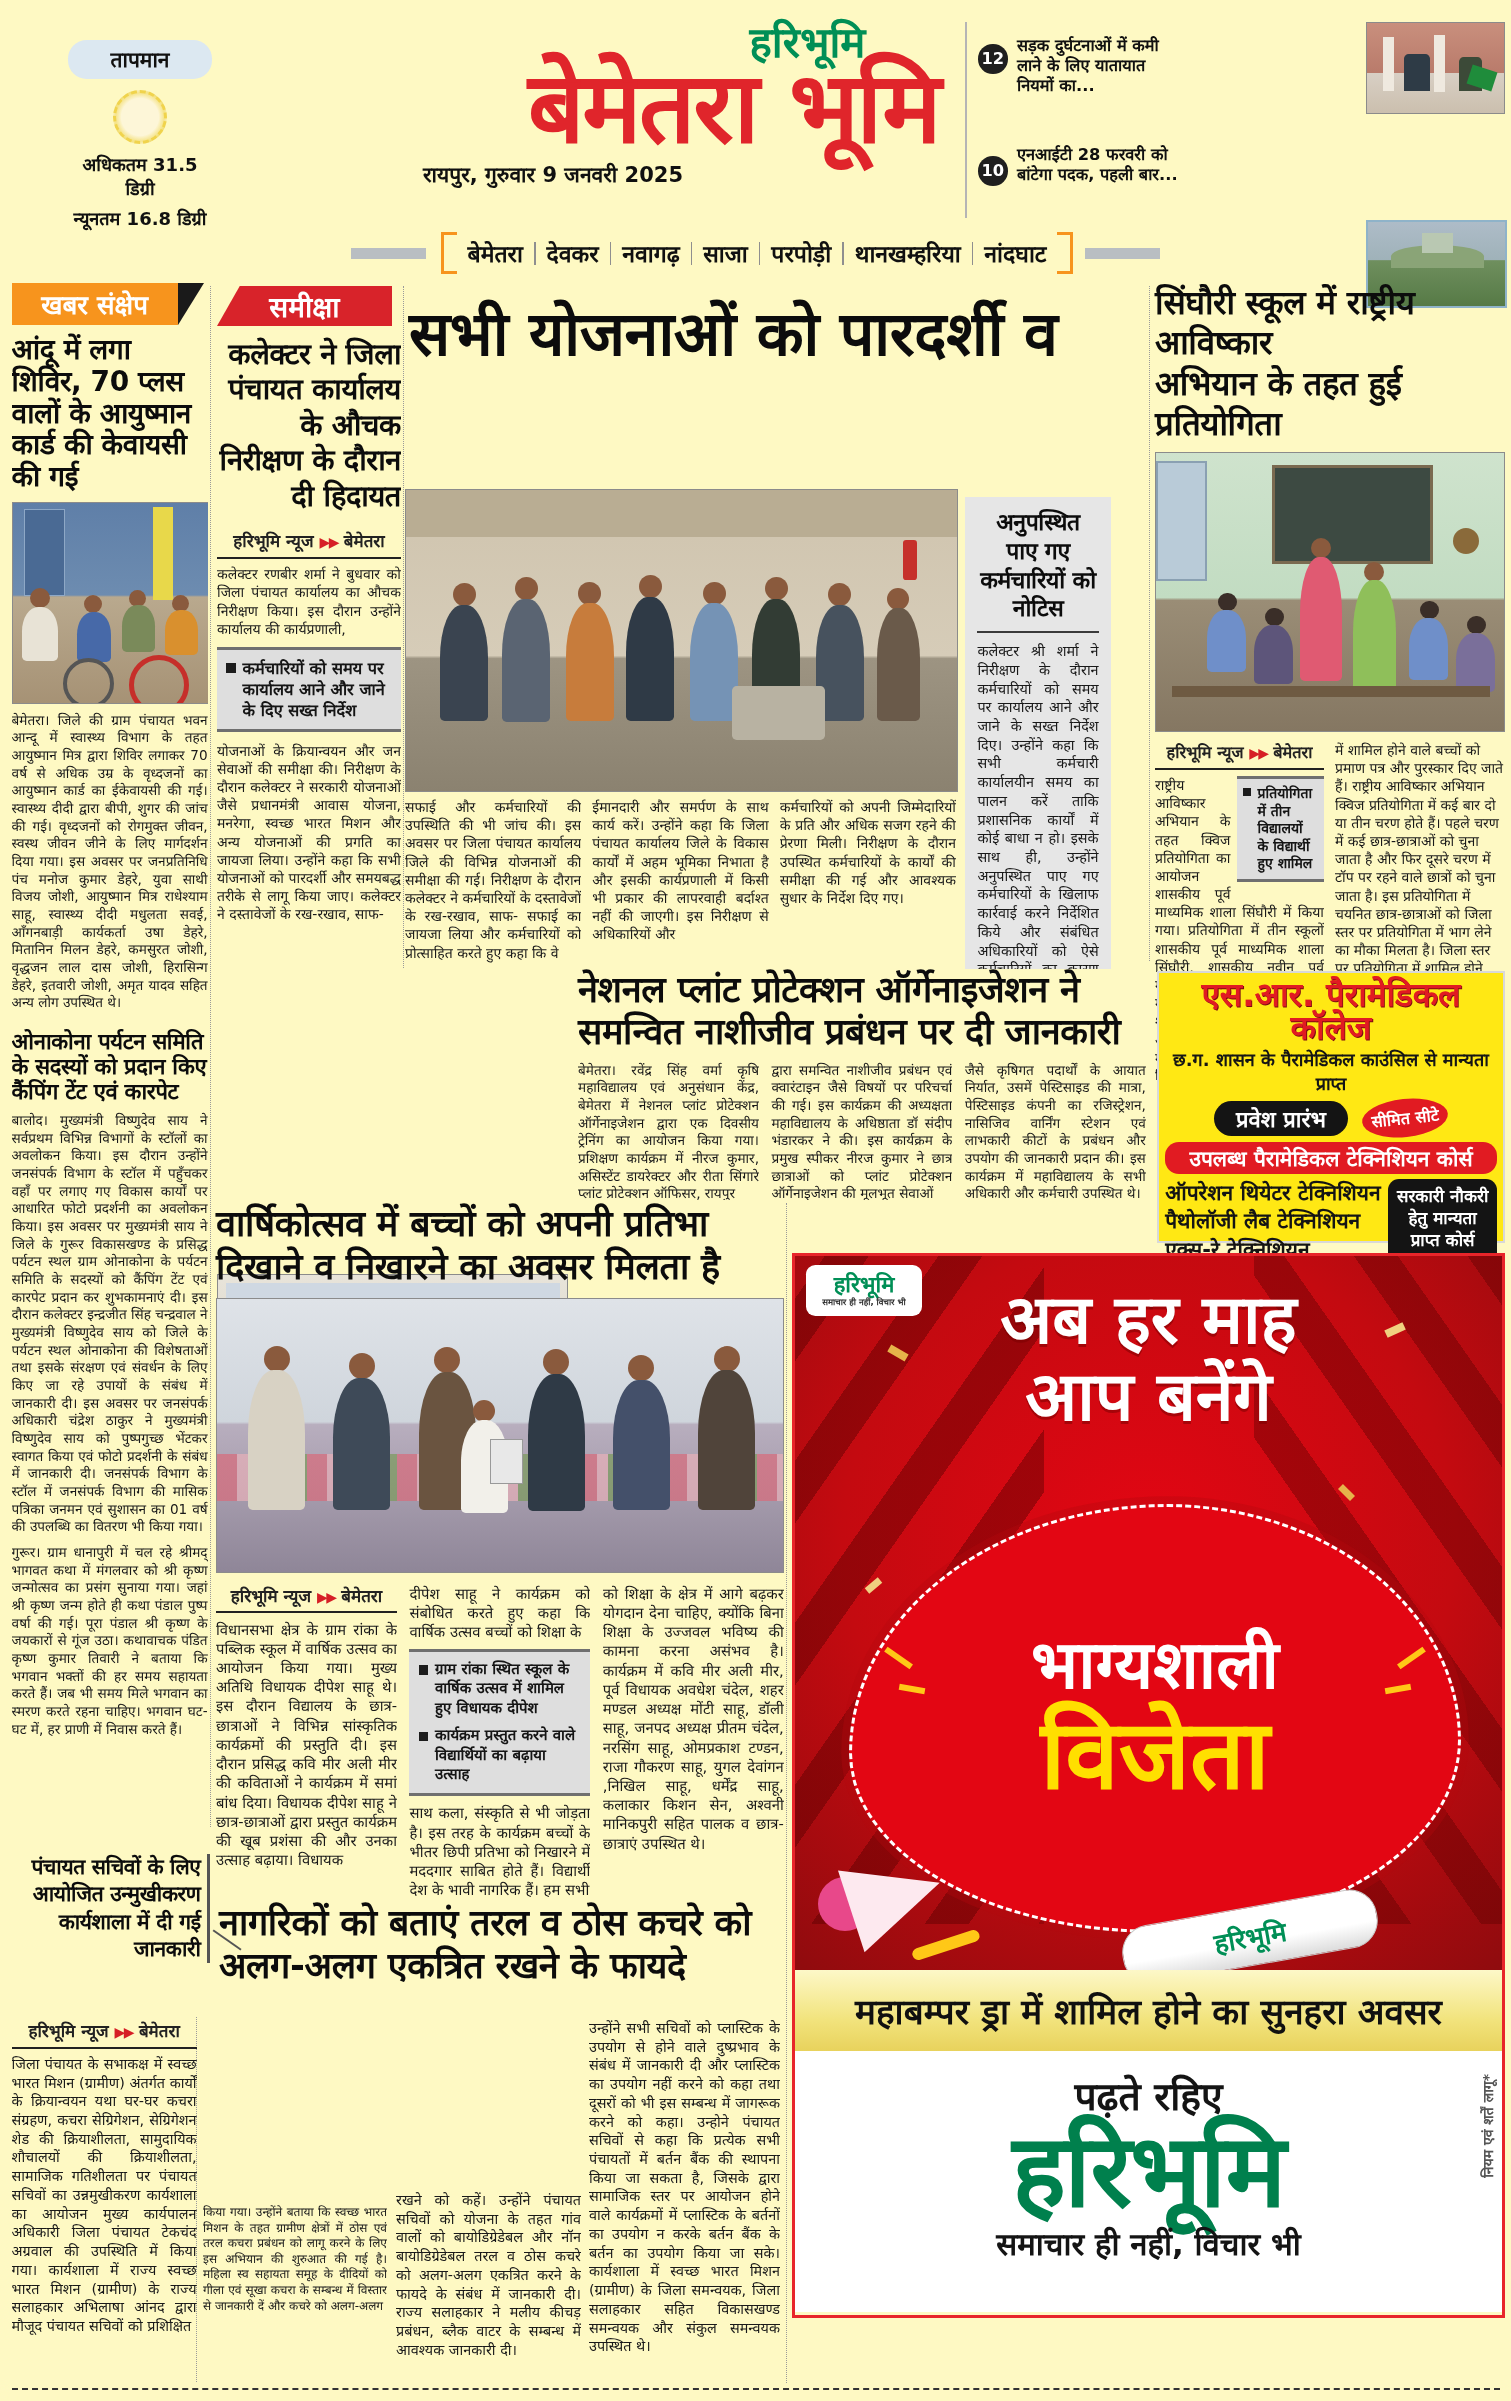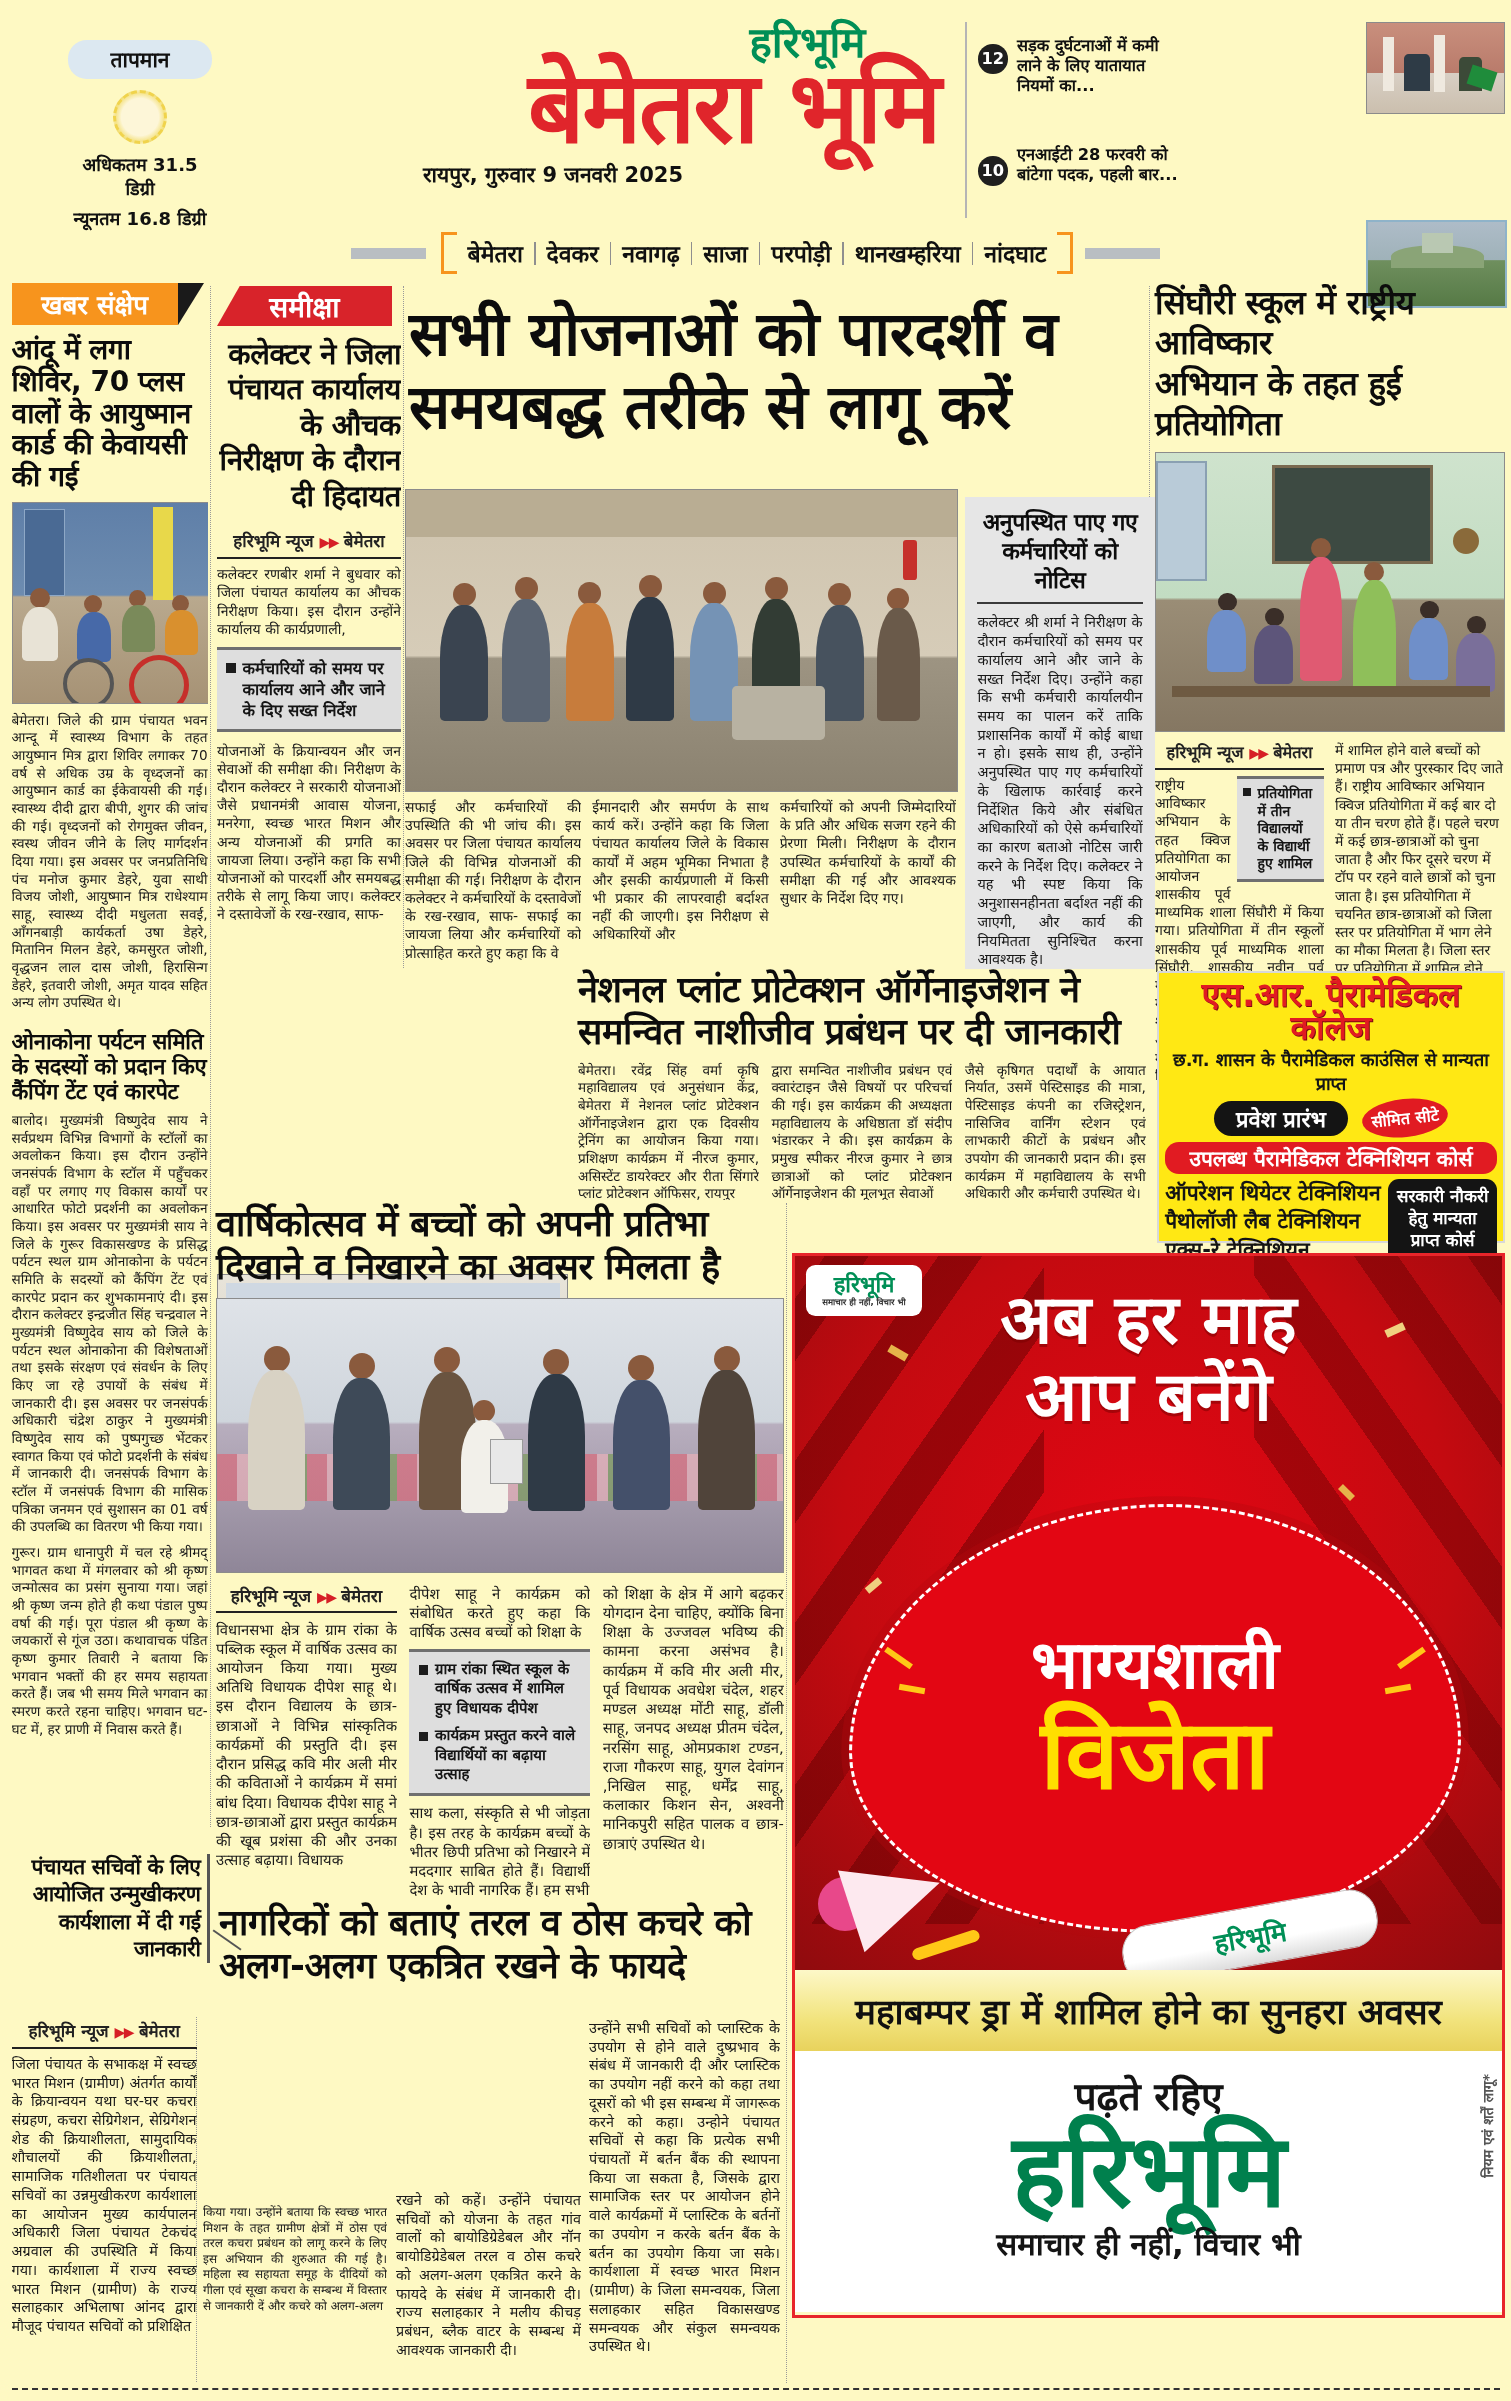--- a/index.html
+++ b/index.html
@@ -150,21 +150,20 @@
       <div class="gb-row">
           <div class="sq"></div>
         <div style="font-size:16.3px;line-height:1.3;">कर्मचारियों को समय पर कार्यालय आने और जाने के दिए सख्त निर्देश</div>
       </div>
     </div>
     <div class="jtxt clip" style="max-height:233px;">योजनाओं के क्रियान्वयन और जन सेवाओं की समीक्षा की। निरीक्षण के दौरान कलेक्टर ने सरकारी योजनाओं जैसे प्रधानमंत्री आवास योजना, मनरेगा, स्वच्छ भारत मिशन और अन्य योजनाओं की प्रगति का जायजा लिया। उन्होंने कहा कि सभी योजनाओं को पारदर्शी और समयबद्ध तरीके से लागू किया जाए। कलेक्टर ने दस्तावेजों के रख-रखाव, साफ-</div>
   </div>
 
   <div class="abs" style="left:409px;top:297px;width:736px;">
     <div class="hl" style="font-size:61px;line-height:1.2;">सभी योजनाओं को पारदर्शी व</div>
-    <div class="hl" style="font-size:61px;line-height:1.2;">समयबद्ध तरीके से लागू करें</div>
   </div>
 
   <div class="abs photo" style="left:405px;top:489px;width:551px;height:301px;background:
        linear-gradient(180deg,#cfc4ae 0%,#d6ccb8 55%,#9d9482 56%,#8b8270 100%);">
     <div class="deco" style="left:0;top:0;width:551px;height:47px;background:#b9ad93;"></div>
     <div class="deco" style="left:497px;top:50px;width:14px;height:40px;background:#c6302b;border-radius:3.1px;"></div>
     <div class="hd" style="left:47px;top:93px;width:23px;height:23px;"></div>
       <div class="fig" style="left:34px;top:115px;width:48px;height:116px;background:#3a4450;"></div>
     <div class="hd" style="left:109px;top:87px;width:23px;height:23px;"></div>
       <div class="fig" style="left:96px;top:109px;width:48px;height:123px;background:#5a6472;"></div>
@@ -182,21 +181,21 @@
       <div class="fig" style="left:471px;top:118px;width:43px;height:113px;background:#6a5a4a;"></div>
     <div class="deco" style="left:326px;top:196px;width:93px;height:54px;background:#b8b2a2;border-radius:4.7px;"></div>
   </div>
 
   <div class="abs" style="left:405px;top:798px;width:551px;height:169px;display:flex;gap:11px;">
     <div class="jtxt clip" style="width:177px;height:169px;">सफाई और कर्मचारियों की उपस्थिति की भी जांच की। इस अवसर पर जिला पंचायत कार्यालय जिले की विभिन्न योजनाओं की समीक्षा की गई। निरीक्षण के दौरान कलेक्टर ने कर्मचारियों के दस्तावेजों के रख-रखाव, साफ- सफाई का जायजा लिया और कर्मचारियों को प्रोत्साहित करते हुए कहा कि वे</div>
     <div class="jtxt clip" style="width:177px;height:169px;">ईमानदारी और समर्पण के साथ कार्य करें। उन्होंने कहा कि जिला पंचायत कार्यालय जिले के विकास कार्यों में अहम भूमिका निभाता है और इसकी कार्यप्रणाली में किसी भी प्रकार की लापरवाही बर्दाश्त नहीं की जाएगी। इस निरीक्षण से अधिकारियों और</div>
     <div class="jtxt clip" style="width:177px;height:169px;">कर्मचारियों को अपनी जिम्मेदारियों के प्रति और अधिक सजग रहने की प्रेरणा मिली। निरीक्षण के दौरान उपस्थित कर्मचारियों के कार्यों की समीक्षा की गई और आवश्यक सुधार के निर्देश दिए गए।</div>
   </div>
 
-  <div class="abs clip" style="left:965px;top:497px;width:190px;height:472px;background:#e6e6e6;padding:11px 12.4px;box-sizing:border-box;">
+  <div class="abs clip" style="left:965px;top:497px;width:146px;height:472px;background:#e6e6e6;padding:11px 12.4px;box-sizing:border-box;">
     <div class="hl" style="font-size:23px;line-height:1.25;text-align:center;border-bottom:2.3px solid #3a3a3a;padding-bottom:7.8px;">अनुपस्थित पाए गए कर्मचारियों को नोटिस</div>
     <div class="jtxt" style="margin-top:9.3px;font-size:14.4px;background:transparent;">कलेक्टर श्री शर्मा ने निरीक्षण के दौरान कर्मचारियों को समय पर कार्यालय आने और जाने के सख्त निर्देश दिए। उन्होंने कहा कि सभी कर्मचारी कार्यालयीन समय का पालन करें ताकि प्रशासनिक कार्यों में कोई बाधा न हो। इसके साथ ही, उन्होंने अनुपस्थित पाए गए कर्मचारियों के खिलाफ कार्रवाई करने निर्देशित किये और संबंधित अधिकारियों को ऐसे कर्मचारियों का कारण बताओ नोटिस जारी करने के निर्देश दिए। कलेक्टर ने यह भी स्पष्ट किया कि अनुशासनहीनता बर्दाश्त नहीं की जाएगी, और कार्य की नियमितता सुनिश्चित करना आवश्यक है।</div>
   </div>
 
   <div class="abs" style="left:1155px;top:283px;width:349px;">
     <div class="hl" style="font-size:33px;line-height:1.22;">सिंघौरी स्कूल में राष्ट्रीय आविष्कार</div>
     <div class="hl" style="font-size:33px;line-height:1.22;">अभियान के तहत हुई प्रतियोगिता</div>
     <div class="photo" style="width:348px;height:278px;margin-top:7.8px;background:
          linear-gradient(180deg,#cfe3cd 0%,#c2dcc2 52%,#9a8d76 53%,#857762 100%);">
       <div class="deco" style="left:116px;top:12.4px;width:155px;height:93px;background:#3d4a42;border:3.9px solid #7a6a50;"></div>

